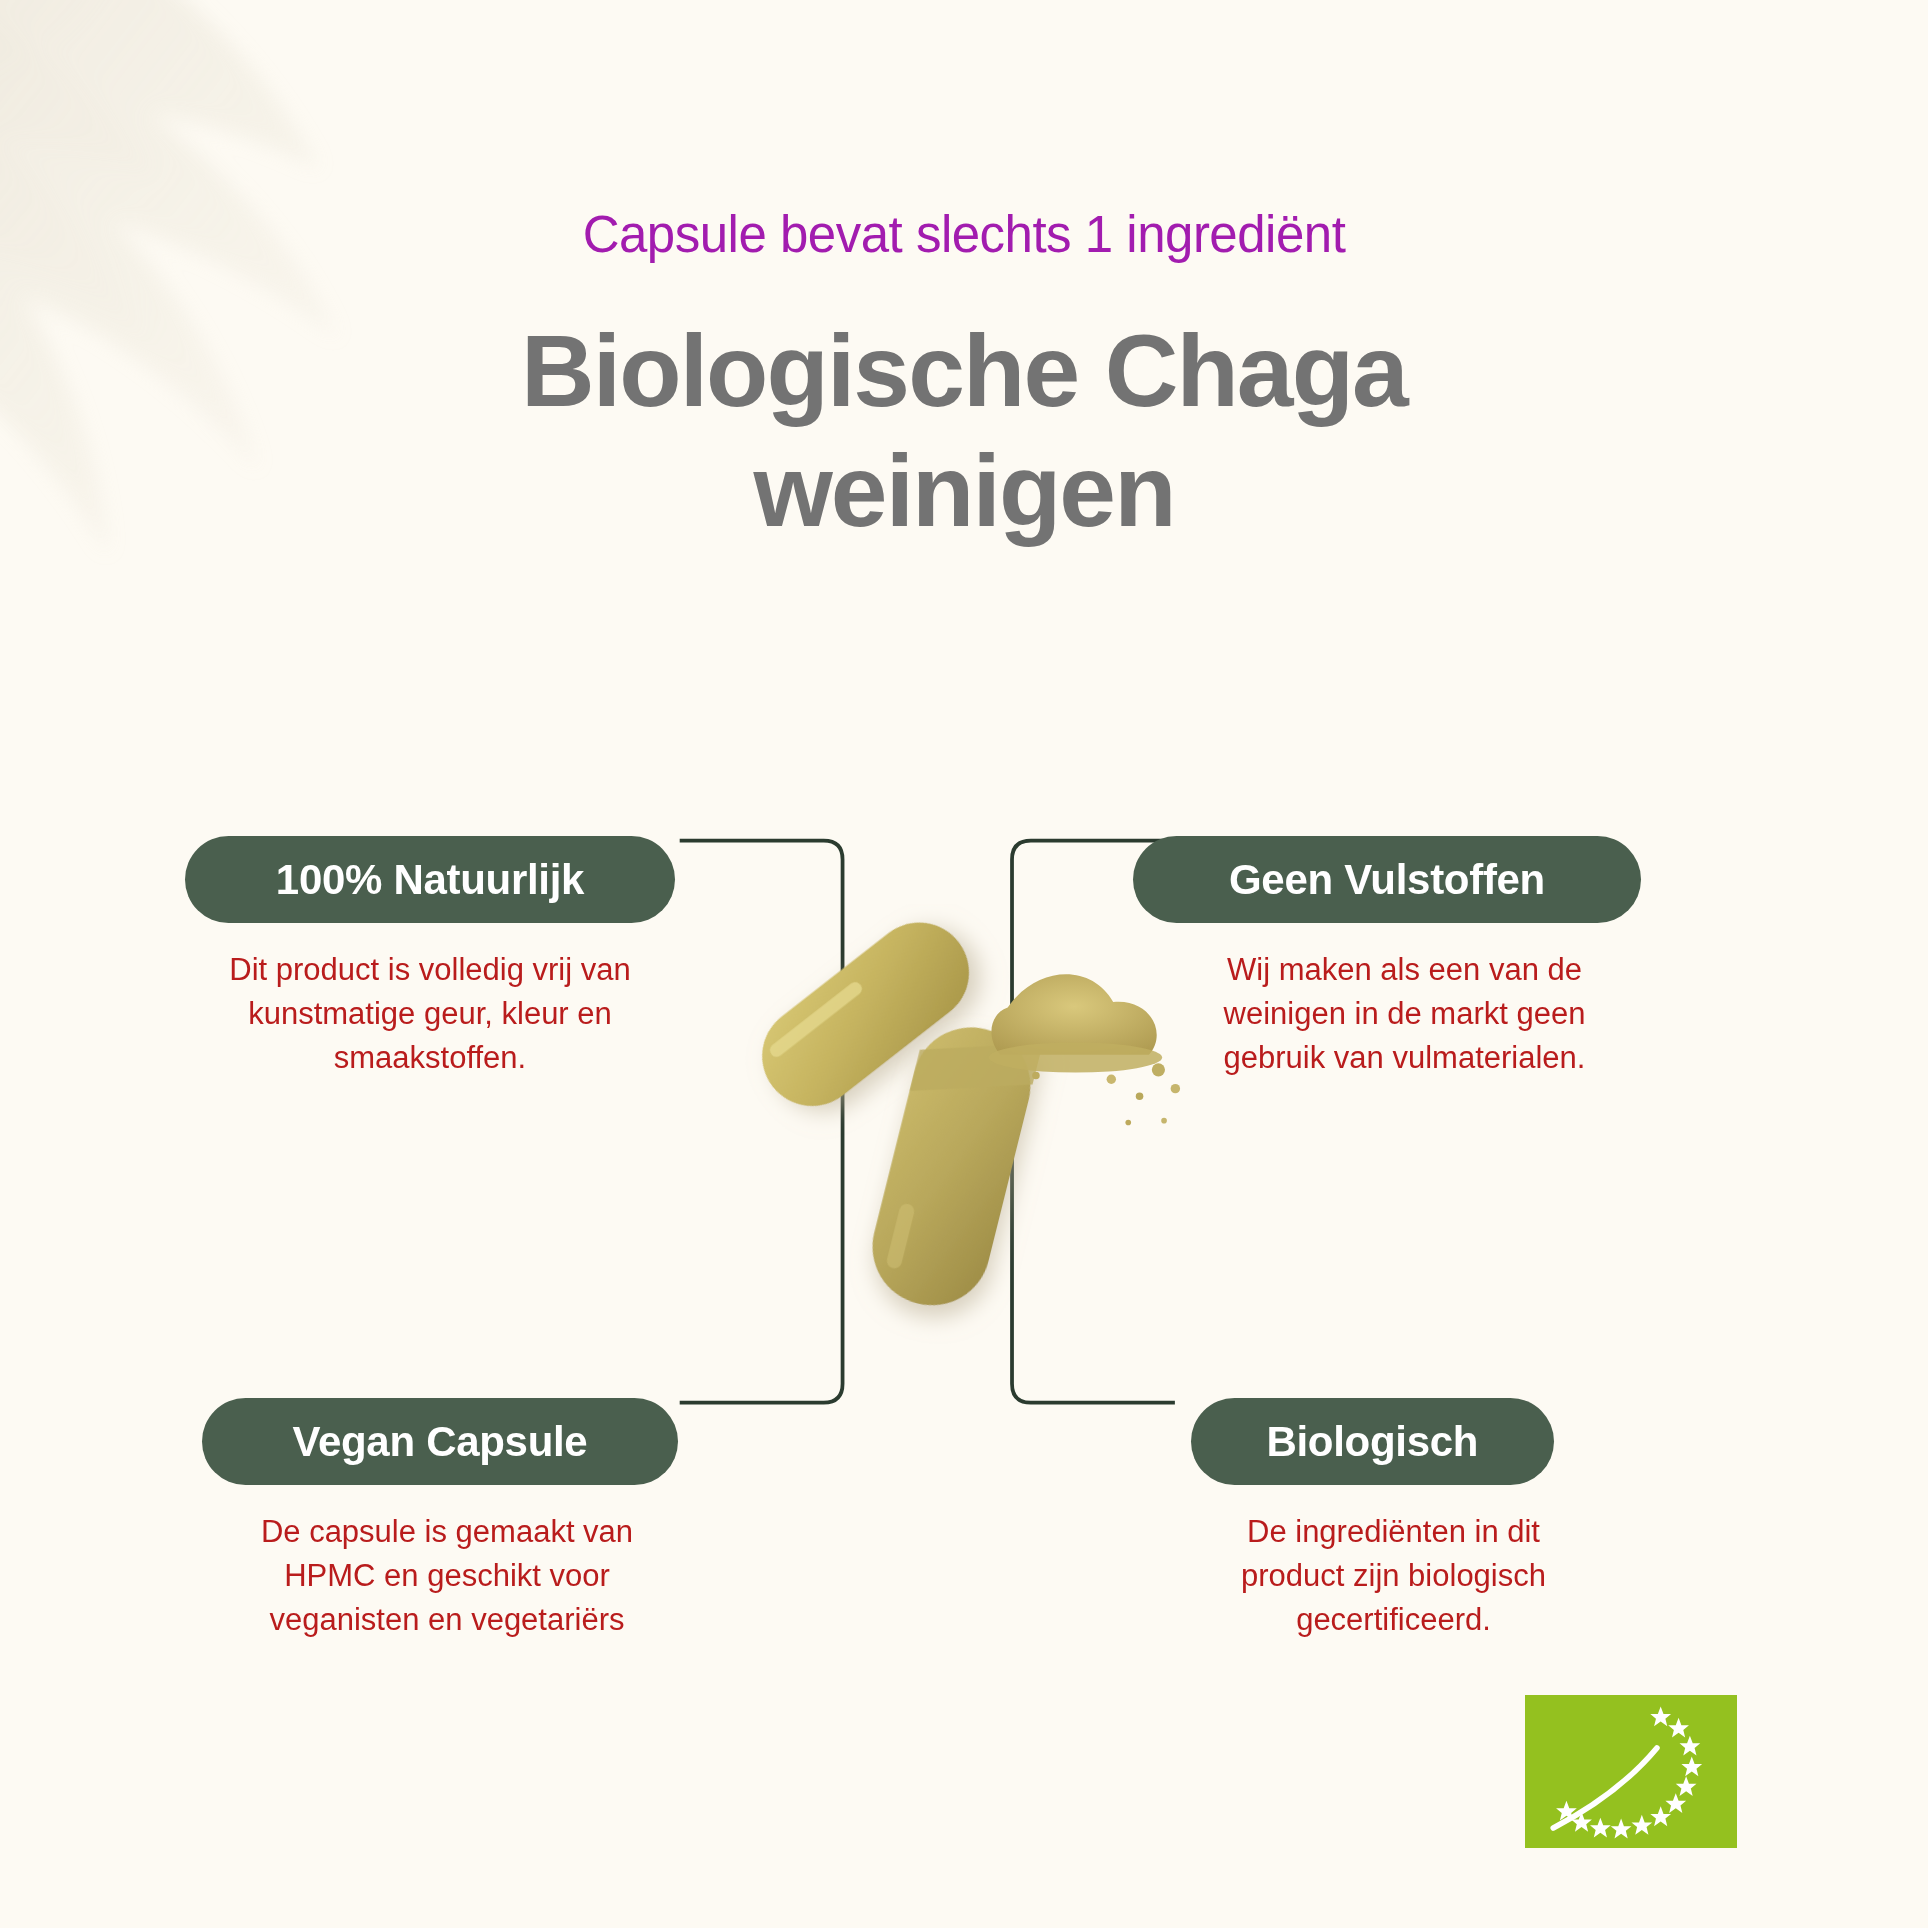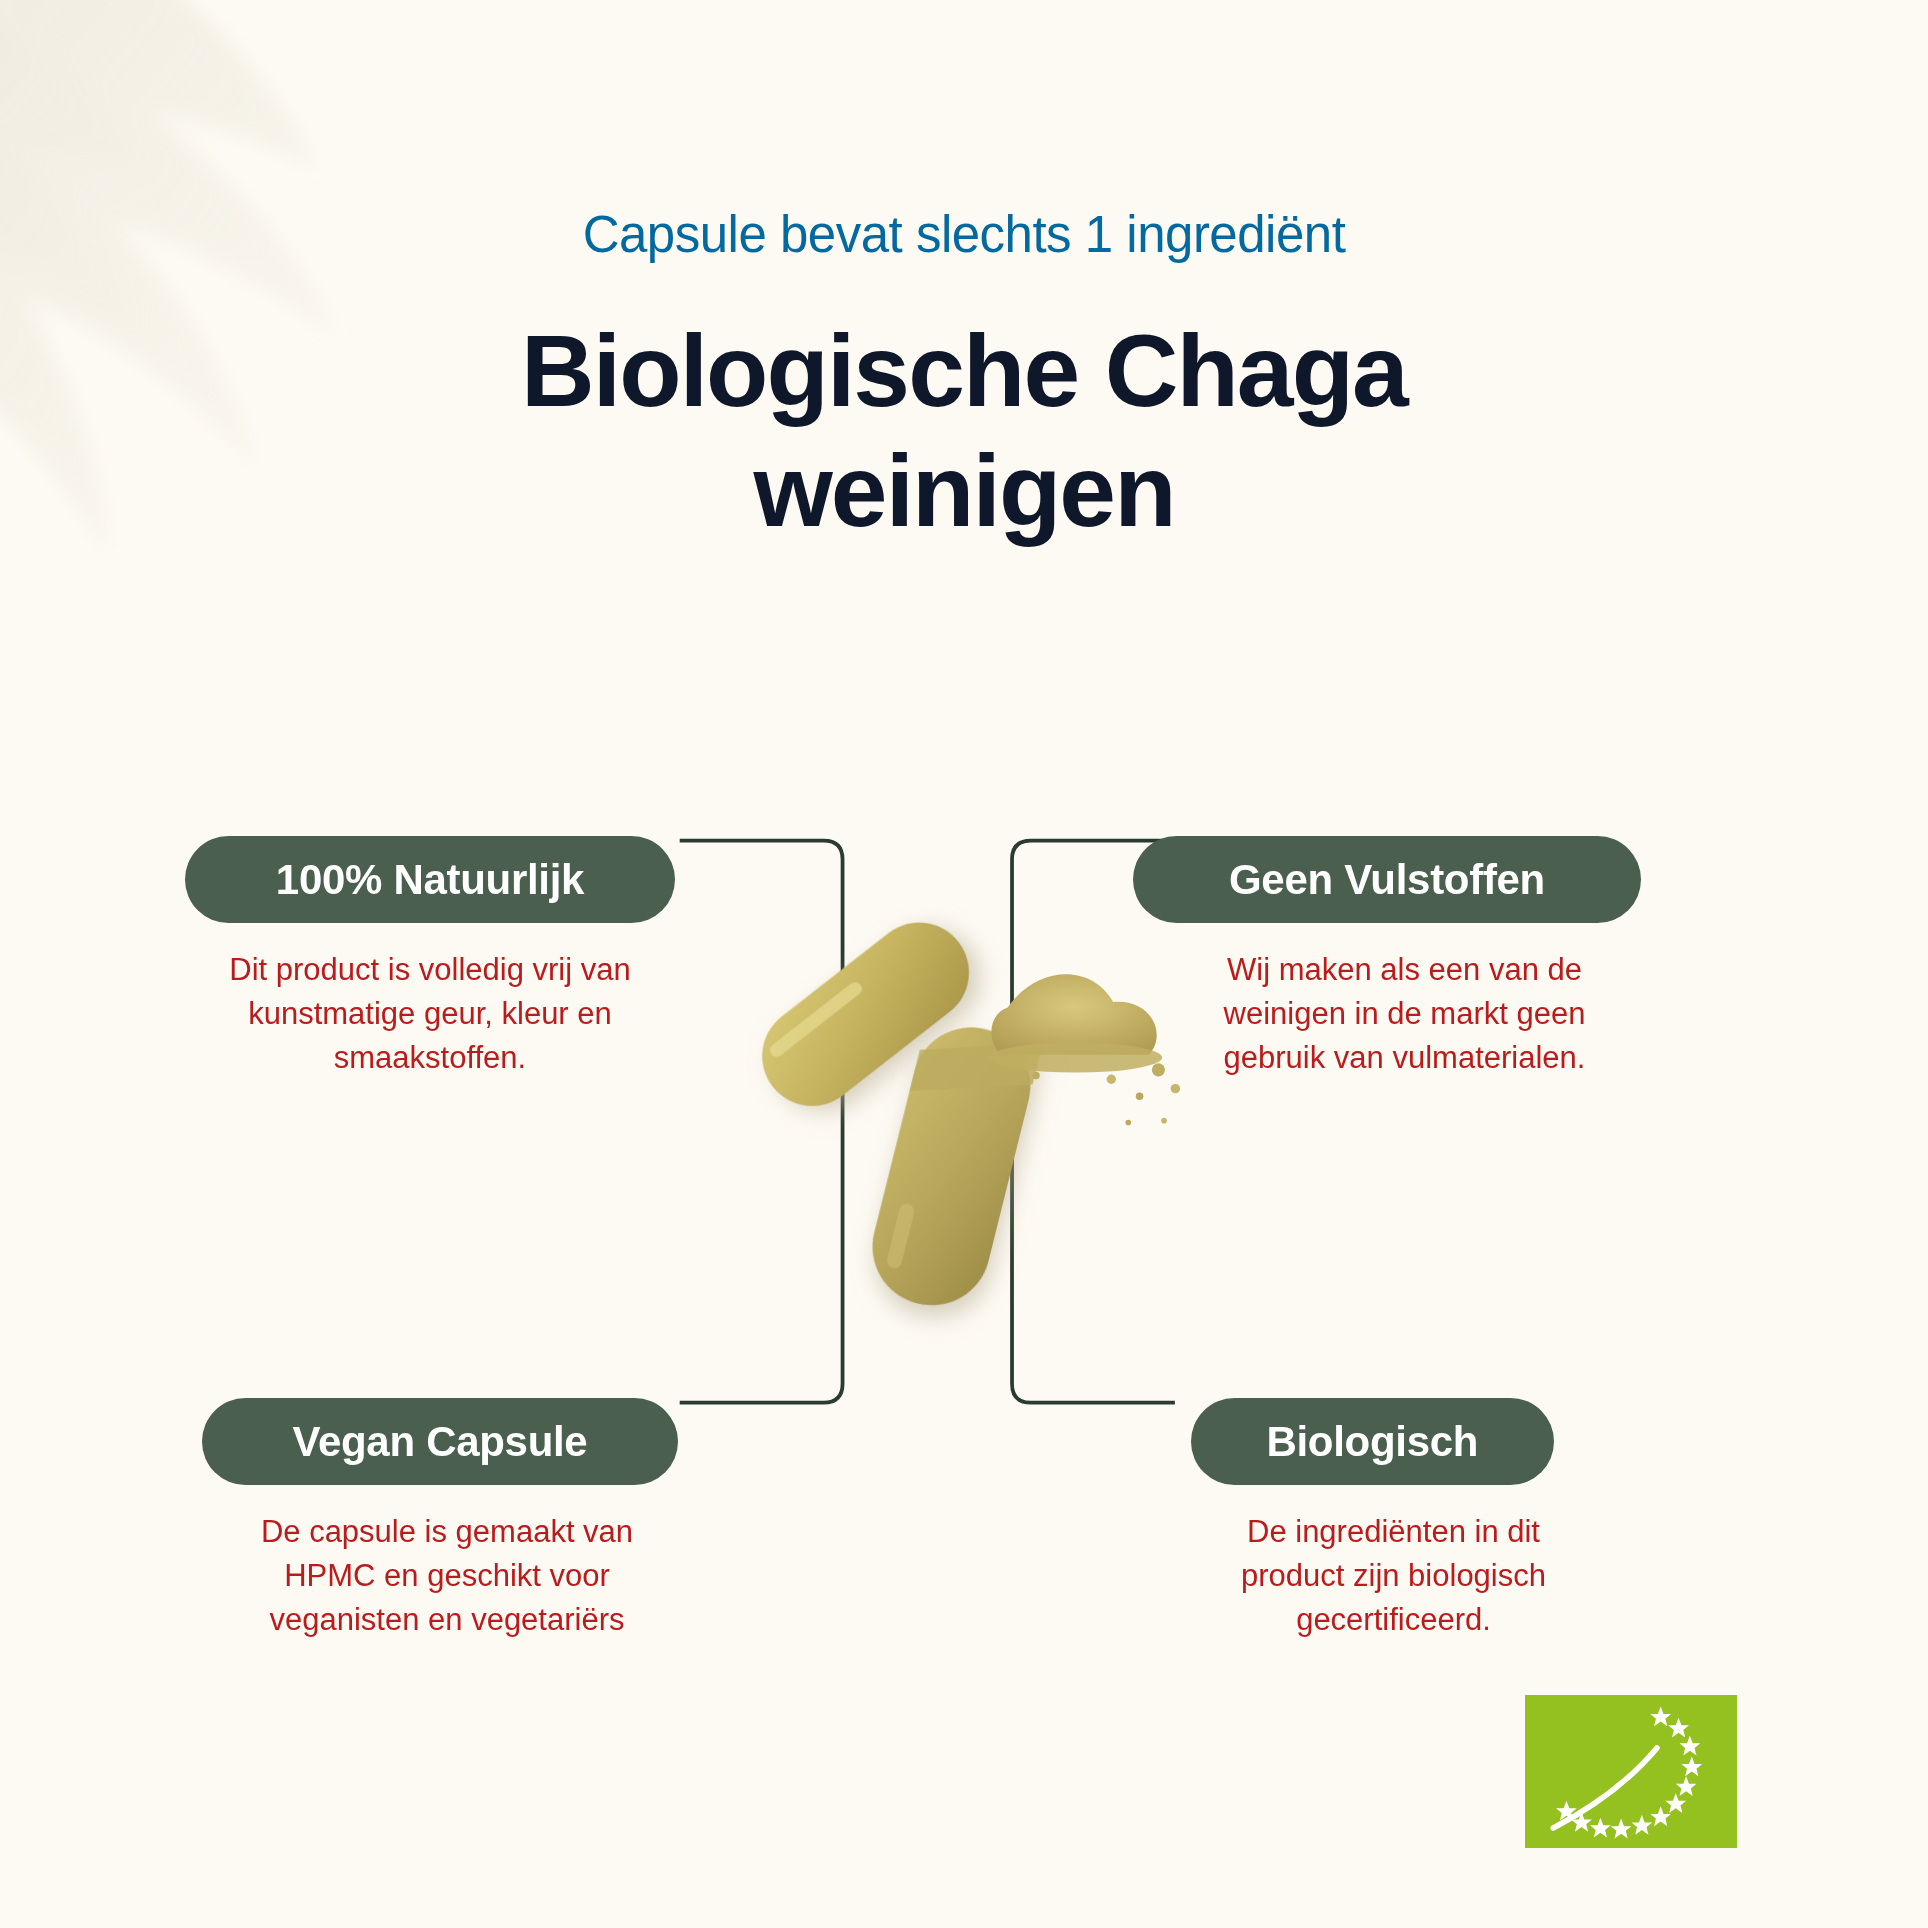--- a/index.html
+++ b/index.html
@@ -32,35 +32,35 @@
 
   
   .subtitle {
     position: absolute;
     top: 205px;
     left: 0;
     width: 100%;
     text-align: center;
     font-size: 51px;
     letter-spacing: -0.5px;
-    color: #0369a1;
+    color: #a21caf;
     font-weight: 400;
   }
   .title {
     position: absolute;
     top: 311px;
     left: 50%;
     transform: translateX(-50%);
     width: 1318px;
     text-align: center;
     font-size: 102px;
     line-height: 1.18;
     font-weight: 700;
     letter-spacing: -1.9px;
-    color: #0f172a;
+    color: #737373;
   }
 
   
   .connectors {
     position: absolute;
     top: 0;
     left: 0;
     width: 1928px;
     height: 1928px;
     pointer-events: none;

